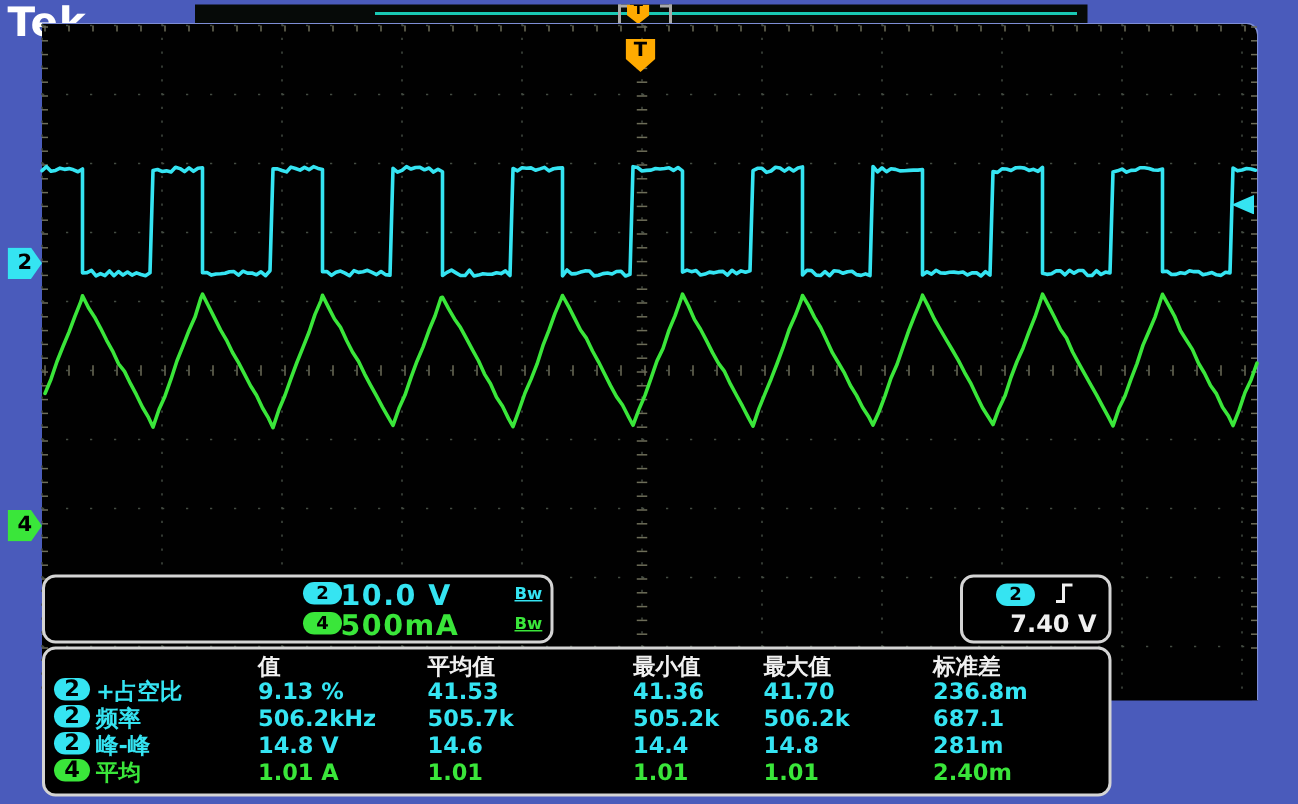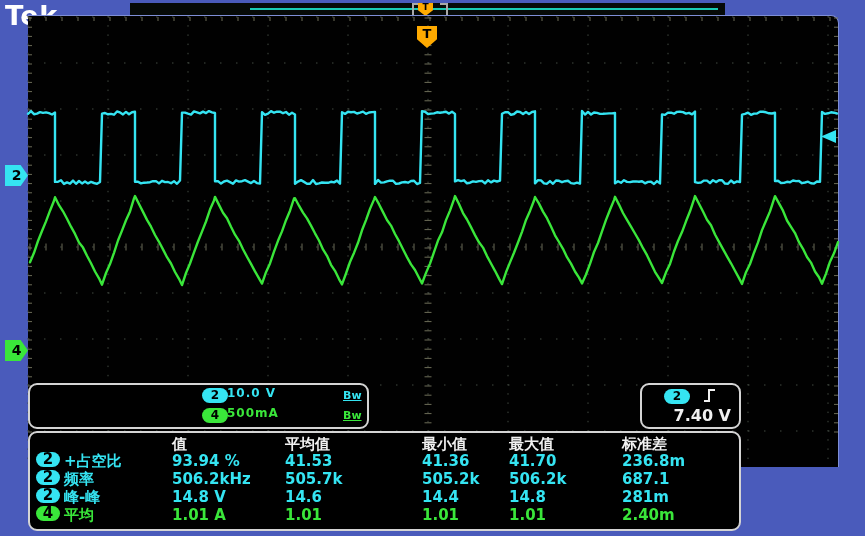--- a/index.html
+++ b/index.html
@@ -38,21 +38,21 @@
   .box{background:#000;border:2px solid #d4d4d4;border-radius:9px;z-index:5;}
   #channels-box{left:28px;top:383px;width:337px;height:42px;}
   #horizontal-box{left:372px;top:383px;width:260px;height:42px;}
   #trigger-box{left:640px;top:383px;width:97px;height:42px;}
   #meas-table{left:28px;top:431px;width:709px;height:96px;}
   #date-box{left:746px;top:467px;width:99px;height:49px;padding:3px 5px;color:#f2f2f2;}
   .pill{width:26px;height:15px;border-radius:8px;color:#000;font-size:12px;text-align:center;line-height:15px;}
   .pill-sm{width:24px;height:15px;border-radius:8px;color:#000;font-size:12px;text-align:center;line-height:15px;}
   .cyan-bg{background:#35e4f2;} .green-bg{background:#3ae63a;}
   .cyan{color:#35e4f2;} .green{color:#3ae63a;} .white{color:#f0f0f0;} .orange{color:#ffaa00;}
-  .ch-scale{font-size:12px;letter-spacing:1px;}
+  .ch-scale{font-size:19px;letter-spacing:1px;}
   .bw{font-size:11px;text-decoration:underline;}
   #tb-scale{left:8px;top:2px;font-size:17px;}
   #sample-rate{right:8px;top:2px;font-size:16px;}
   #delay-group{left:6px;top:21px;font-size:17px;}
   #t-chip{display:inline-block;width:13px;height:13px;background:#ffaa00;border-radius:2px;
       color:#000;font-size:10px;text-align:center;line-height:13px;vertical-align:1px;}
   #record-length{left:158px;top:22px;font-size:16px;}
   #trig-level{right:8px;top:21px;font-size:16px;}
   
   .mh{top:2px;color:#f0f0f0;font-size:15px;}
@@ -371,21 +371,21 @@
   <div class="abs box" id="meas-table">
     <span class="abs mh c1">值</span>
     <span class="abs mh c2">平均值</span>
     <span class="abs mh c3">最小值</span>
     <span class="abs mh c4">最大值</span>
     <span class="abs mh c5">标准差</span>
 
     <div class="mrow">
       <span class="pill-sm cyan-bg c0 r1">2</span>
       <span class="cyan cl r1">+占空比</span>
-      <span class="cyan c1 r1">93.94 %</span>
+      <span class="cyan c1 r1">9.13 %</span>
       <span class="cyan c2 r1">41.53</span>
       <span class="cyan c3 r1">41.36</span>
       <span class="cyan c4 r1">41.70</span>
       <span class="cyan c5 r1">236.8m</span>
     </div>
     <div class="mrow">
       <span class="pill-sm cyan-bg c0 r2">2</span>
       <span class="cyan cl r2">频率</span>
       <span class="cyan c1 r2">506.2kHz</span>
       <span class="cyan c2 r2">505.7k</span>

